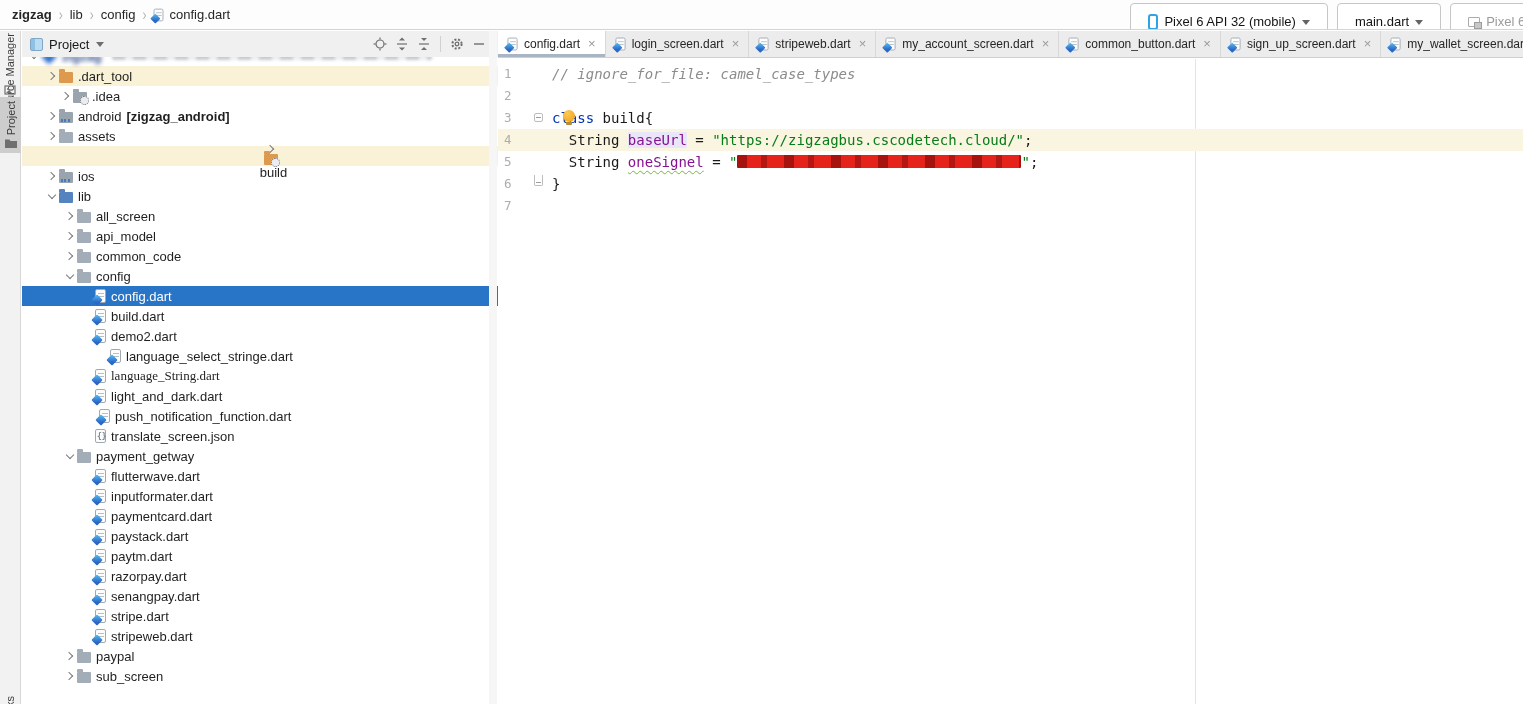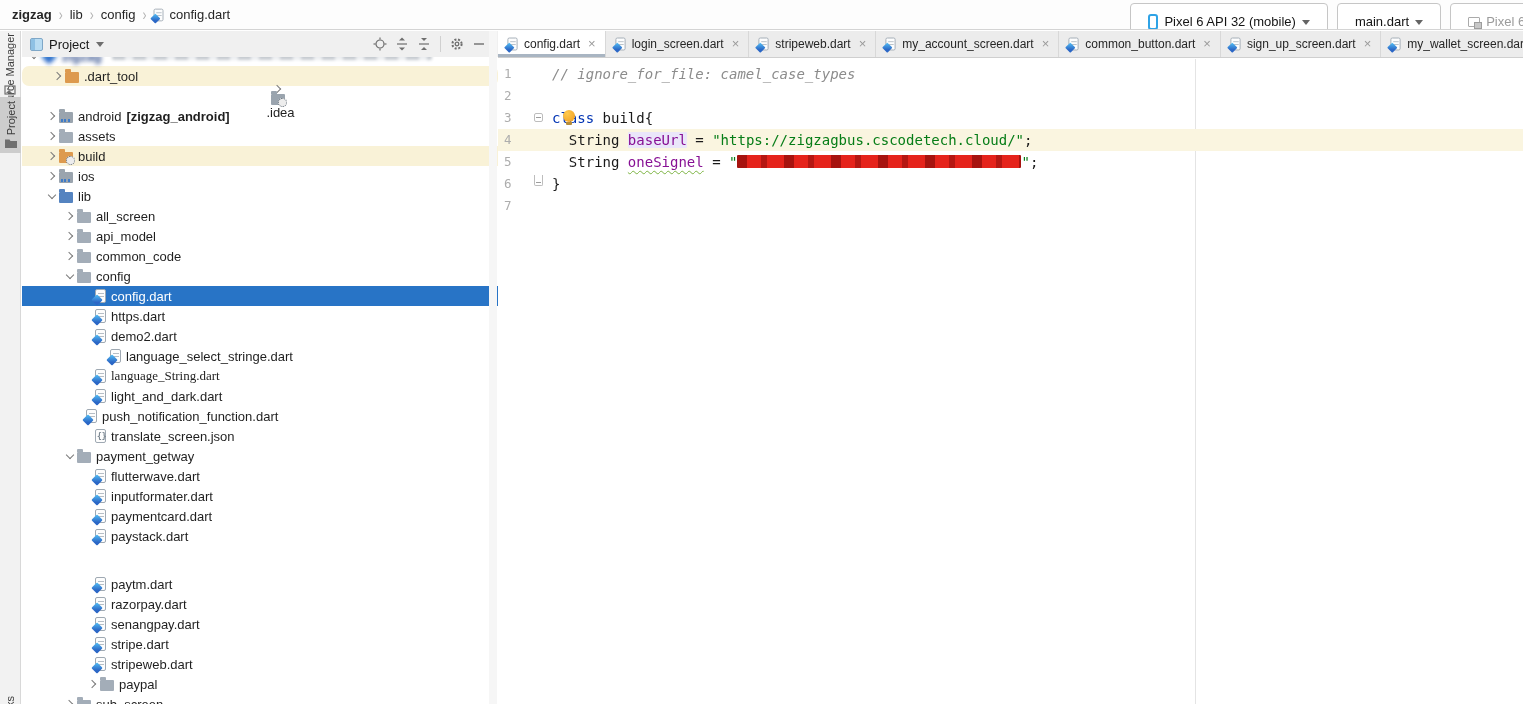--- a/index.html
+++ b/index.html
@@ -199,28 +199,28 @@
   </div>
   <div class="tree" id="tree">
       <div class="trow root" style="padding-left: 4px;">
         <span class="chev-slot">
           <span class="chev open"></span>
         </span>
         <span class="ic ic-root blurred"></span>
         <span class="tlabel root-name blurred">zigzag</span>
         <span class="blurbar"></span>
       </div>
-      <div class="trow excl" style="padding-left: 28px; border-radius: 7px;">
+      <div class="trow excl" style="padding-left: 22px;">
         <span class="chev-slot">
           <span class="chev"></span>
         </span>
         <span class="ic ic-folder orange"></span>
         <span class="tlabel">.dart_tool</span>
       </div>
-      <div class="trow" style="padding-left: 36px; flex-direction: column;">
+      <div class="trow" style="padding-left: 36px;">
         <span class="chev-slot">
           <span class="chev"></span>
         </span>
         <span class="ic ic-folder darkgray ov-gear"></span>
         <span class="tlabel">.idea</span>
       </div>
       <div class="trow" style="padding-left: 22px;">
         <span class="chev-slot">
           <span class="chev"></span>
         </span>
@@ -228,21 +228,21 @@
         <span class="tlabel">android</span>
         <span class="tsuffix">[zigzag_android]</span>
       </div>
       <div class="trow" style="padding-left: 22px;">
         <span class="chev-slot">
           <span class="chev"></span>
         </span>
         <span class="ic ic-folder"></span>
         <span class="tlabel">assets</span>
       </div>
-      <div class="trow excl" style="padding-left: 22px;">
+      <div class="trow excl" style="padding-left: 22px; flex-direction: column;">
         <span class="chev-slot">
           <span class="chev"></span>
         </span>
         <span class="ic ic-folder orange ov-gear"></span>
         <span class="tlabel">build</span>
       </div>
       <div class="trow" style="padding-left: 22px;">
         <span class="chev-slot">
           <span class="chev"></span>
         </span>
@@ -285,21 +285,21 @@
         <span class="tlabel">config</span>
       </div>
       <div class="trow sel" style="padding-left: 58px;">
         <span class="chev-slot"></span>
         <span class="ic ic-dartfile"></span>
         <span class="tlabel">config.dart</span>
       </div>
       <div class="trow" style="padding-left: 58px;">
         <span class="chev-slot"></span>
         <span class="ic ic-dartfile"></span>
-        <span class="tlabel">https.dart</span>
+        <span class="tlabel">build.dart</span>
       </div>
       <div class="trow" style="padding-left: 58px;">
         <span class="chev-slot"></span>
         <span class="ic ic-dartfile"></span>
         <span class="tlabel">demo2.dart</span>
       </div>
       <div class="trow" style="padding-left: 73px;">
         <span class="chev-slot"></span>
         <span class="ic ic-dartfile"></span>
         <span class="tlabel">language_select_stringe.dart</span>
@@ -307,21 +307,21 @@
       <div class="trow" style="padding-left: 58px; font-family: Liberation Serif, serif;">
         <span class="chev-slot"></span>
         <span class="ic ic-dartfile"></span>
         <span class="tlabel">language_String.dart</span>
       </div>
       <div class="trow" style="padding-left: 58px;">
         <span class="chev-slot"></span>
         <span class="ic ic-dartfile"></span>
         <span class="tlabel">light_and_dark.dart</span>
       </div>
-      <div class="trow" style="padding-left: 49px;">
+      <div class="trow" style="padding-left: 62px;">
         <span class="chev-slot"></span>
         <span class="ic ic-dartfile"></span>
         <span class="tlabel">push_notification_function.dart</span>
       </div>
       <div class="trow" style="padding-left: 58px;">
         <span class="chev-slot"></span>
         <span class="ic ic-jsonfile"></span>
         <span class="tlabel">translate_screen.json</span>
       </div>
       <div class="trow" style="padding-left: 40px;">
@@ -344,21 +344,21 @@
       <div class="trow" style="padding-left: 58px;">
         <span class="chev-slot"></span>
         <span class="ic ic-dartfile"></span>
         <span class="tlabel">paymentcard.dart</span>
       </div>
       <div class="trow" style="padding-left: 58px;">
         <span class="chev-slot"></span>
         <span class="ic ic-dartfile"></span>
         <span class="tlabel">paystack.dart</span>
       </div>
-      <div class="trow" style="padding-left: 58px; margin-top: 28px;">
+      <div class="trow" style="padding-left: 58px;">
         <span class="chev-slot"></span>
         <span class="ic ic-dartfile"></span>
         <span class="tlabel">paytm.dart</span>
       </div>
       <div class="trow" style="padding-left: 58px;">
         <span class="chev-slot"></span>
         <span class="ic ic-dartfile"></span>
         <span class="tlabel">razorpay.dart</span>
       </div>
       <div class="trow" style="padding-left: 58px;">
@@ -369,21 +369,21 @@
       <div class="trow" style="padding-left: 58px;">
         <span class="chev-slot"></span>
         <span class="ic ic-dartfile"></span>
         <span class="tlabel">stripe.dart</span>
       </div>
       <div class="trow" style="padding-left: 58px;">
         <span class="chev-slot"></span>
         <span class="ic ic-dartfile"></span>
         <span class="tlabel">stripeweb.dart</span>
       </div>
-      <div class="trow" style="padding-left: 40px; margin-left: 23px;">
+      <div class="trow" style="padding-left: 40px;">
         <span class="chev-slot">
           <span class="chev"></span>
         </span>
         <span class="ic ic-folder"></span>
         <span class="tlabel">paypal</span>
       </div>
       <div class="trow" style="padding-left: 40px;">
         <span class="chev-slot">
           <span class="chev"></span>
         </span>

